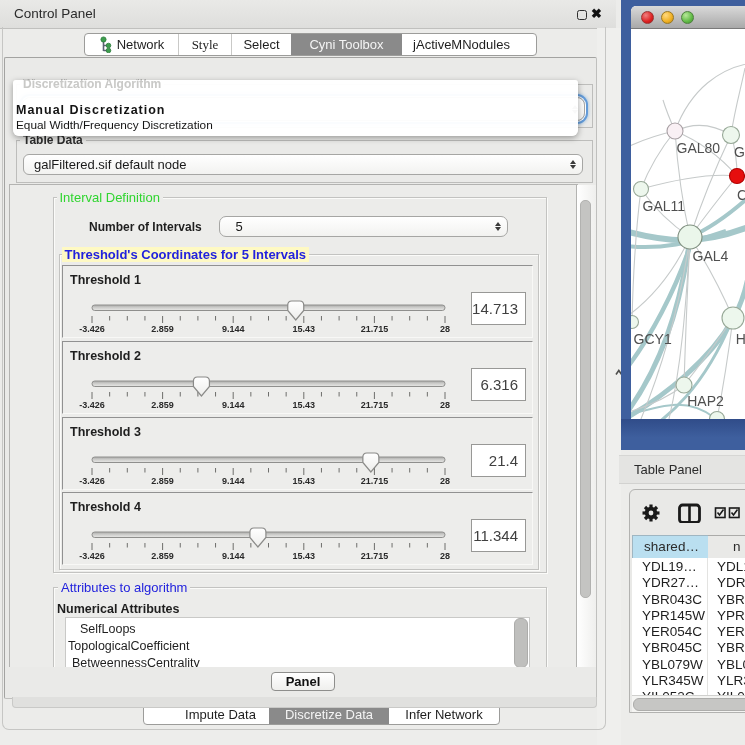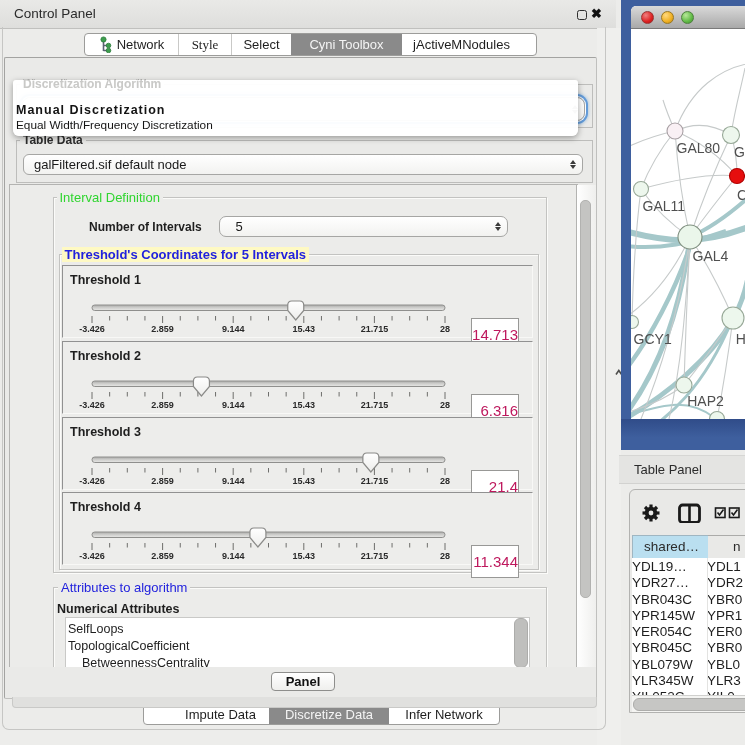--- a/index.html
+++ b/index.html
@@ -31,21 +31,21 @@
   .arr .up{border-bottom:4px solid #3A3A3A;}
   .arr .dn{border-top:4px solid #3A3A3A;}
   
   #viewport{left:9px;top:184px;width:567px;height:483px;background:#ECECEA;border:1px solid #B3B3B1;border-bottom-color:#C6C6C4;overflow:hidden;}
   #vsb-track{left:576px;top:185px;width:19px;height:482px;background:linear-gradient(90deg,#FFFFFF,#EFEFED);border-left:1px solid #B3B3B1;}
   #vsb-thumb{left:580px;top:200px;width:9px;height:396px;background:#C4C4C2;border:1px solid #B2B2B0;border-radius:5px;}
   
   .tpanel{position:absolute;left:52px;width:469px;height:71px;background:#EDEDEB;border:1px solid;border-color:#919191 #F8F8F6 #F8F8F6 #919191;}
   .tpanel .lbl{position:absolute;left:7px;top:7px;font-size:12.5px;font-weight:bold;color:#1E1E1E;}
   .ticklbl{position:absolute;font-size:9px;font-weight:bold;color:#2A2A2A;width:60px;text-align:center;}
-  .valbox{position:absolute;left:408px;top:52px;width:46px;height:31px;background:#FFF;border:1px solid #989896;font-size:15px;color:#be185d;text-align:right;line-height:31px;}
+  .valbox{position:absolute;left:408px;top:26px;width:46px;height:31px;background:#FFF;border:1px solid #989896;font-size:15px;color:#404040;text-align:right;line-height:31px;padding-right:7px;}
   
   #applystrip{left:5px;top:667px;width:589px;height:30px;background:#EAEAE8;}
   #applybtn{left:271px;top:672px;width:62px;height:17px;background:linear-gradient(#FFFFFF,#EFEFED);border:1px solid #8E8E8C;border-radius:4px;font-size:13px;font-weight:600;color:#111;text-align:center;line-height:17px;}
   
   #popup{left:13px;top:80px;width:565px;height:56px;background:rgba(255,255,255,0.97);border-radius:3px 3px 6px 6px;box-shadow:0 2px 6px rgba(0,0,0,0.35);}
   #popup .it0{position:absolute;left:0;top:8px;width:100%;text-align:center;font-size:12px;letter-spacing:1.3px;color:#A9A9A9;}
   #popup .it1{position:absolute;left:3px;top:23px;font-size:12.5px;font-weight:bold;letter-spacing:1px;color:#141414;}
   #popup .it2{position:absolute;left:3px;top:38px;font-size:11.8px;letter-spacing:0;color:#141414;}
   
   #divider{left:597px;top:28px;width:24px;height:717px;background:#EFEFED;}
@@ -56,21 +56,21 @@
   .light{position:absolute;top:5px;width:11px;height:11px;border-radius:50%;}
   
   #tp-region{left:621px;top:450px;width:124px;height:295px;background:#ECECEA;}
   #tp-bar{left:619px;top:455px;width:126px;height:27px;background:#E4E4E2;border-top:1px solid #D6D6D4;border-bottom:1px solid #D2D2D0;}
   #tp-bar span{position:absolute;left:15px;top:6px;font-size:13px;color:#2B2B2B;}
   #tp-panel{left:629px;top:489px;width:116px;height:222px;background:#E9E9E7;border:1px solid #B2B2B0;border-radius:6px 0 0 0;}
   #tbl-hdr1{left:632px;top:535px;width:73px;height:22px;background:#BADFF0;border:1px solid #9FB6C2;font-size:13.5px;color:#2B2B2B;text-align:center;line-height:22px;padding-left:2px;}
   #tbl-hdr2{left:708px;top:535px;width:37px;height:22px;background:#E9E9E7;border-top:1px solid #ABABA9;border-bottom:1px solid #ABABA9;font-size:13.5px;color:#2B2B2B;line-height:22px;padding-left:25px;}
   #tbl-body{left:632px;top:558px;width:113px;height:140px;background:#FFF;overflow:hidden;font-size:13.5px;color:#1E1E1E;padding-top:1px;}
   .trow{height:16.3px;line-height:16.3px;white-space:nowrap;}
-  .trow .c1{display:inline-block;width:75px;}
+  .trow .c1{display:inline-block;width:75px;padding-left:10px;}
   #tbl-colline{left:707px;top:558px;width:1px;height:140px;background:#E3E3E1;}
   #hsb{left:632px;top:695px;width:113px;height:16px;background:#F4F4F2;border-top:1px solid #D0D0CE;}
   #hsb-thumb{left:633px;top:698px;width:120px;height:11px;background:#C6C6C4;border:1px solid #ADADAB;border-radius:6px;}
   #win-bottom{left:0;top:730px;width:621px;height:15px;background:#EDEDEB;}
   #winframe{left:2px;top:27px;width:602px;height:702px;border:1px solid #C6C6C4;border-top:none;border-radius:0 0 7px 7px;z-index:4;}
   #panelstrip{left:12px;top:697px;width:583px;height:10px;background:#E0E0DE;border:1px solid #C9C9C7;border-top:none;border-radius:0 0 4px 4px;}
 </style>
 </head>
 <body>
 <div id="root">
@@ -290,23 +290,23 @@
         <span class="ticklbl" style="left:140.2px;top:58px;">9.144</span>
         <span class="ticklbl" style="left:210.8px;top:58px;">15.43</span>
         <span class="ticklbl" style="left:281.4px;top:58px;">21.715</span>
         <span class="ticklbl" style="left:352.0px;top:58px;">28</span>
         <div class="valbox">11.344</div>
       </div>
     <div class="abs etched" style="left:42.5px;top:401.5px;width:492px;height:200px;"></div>
     <div class="gtitle" style="left:48px;top:395px;color:#2222DD;background:#ECECEA;font-weight:normal;font-size:13px;">Attributes to algorithm</div>
     <div class="abs" style="left:47px;top:417px;font-size:12.5px;font-weight:bold;color:#1E1E1E;">Numerical Attributes</div>
     <div class="abs" style="left:55px;top:432px;width:463px;height:50px;background:#FFF;border:1px solid #C9C9C7;border-bottom:none;overflow:hidden;font-size:12.5px;color:#1E1E1E;padding-top:3px;">
-      <div style="padding-left:2px;height:17px;line-height:17px;">SelfLoops</div>
+      <div style="padding-left:14px;height:17px;line-height:17px;">SelfLoops</div>
       <div style="padding-left:2px;height:17px;line-height:17px;">TopologicalCoefficient</div>
-      <div style="padding-left:16px;height:17px;line-height:17px;">BetweennessCentrality</div>
+      <div style="padding-left:6px;height:17px;line-height:17px;">BetweennessCentrality</div>
     </div>
     <div class="abs" style="left:504px;top:433px;width:12px;height:48px;background:#BFBFBD;border:1px solid #ACACAA;border-radius:6px;"></div>
   </div>
   <div class="abs" id="vsb-track"></div>
   <div class="abs" id="vsb-thumb"></div>
 
   <div class="abs" id="applystrip"></div>
   <div class="abs" id="applybtn">Panel</div>
 
   <div class="abs tabbar" id="toptabs">

